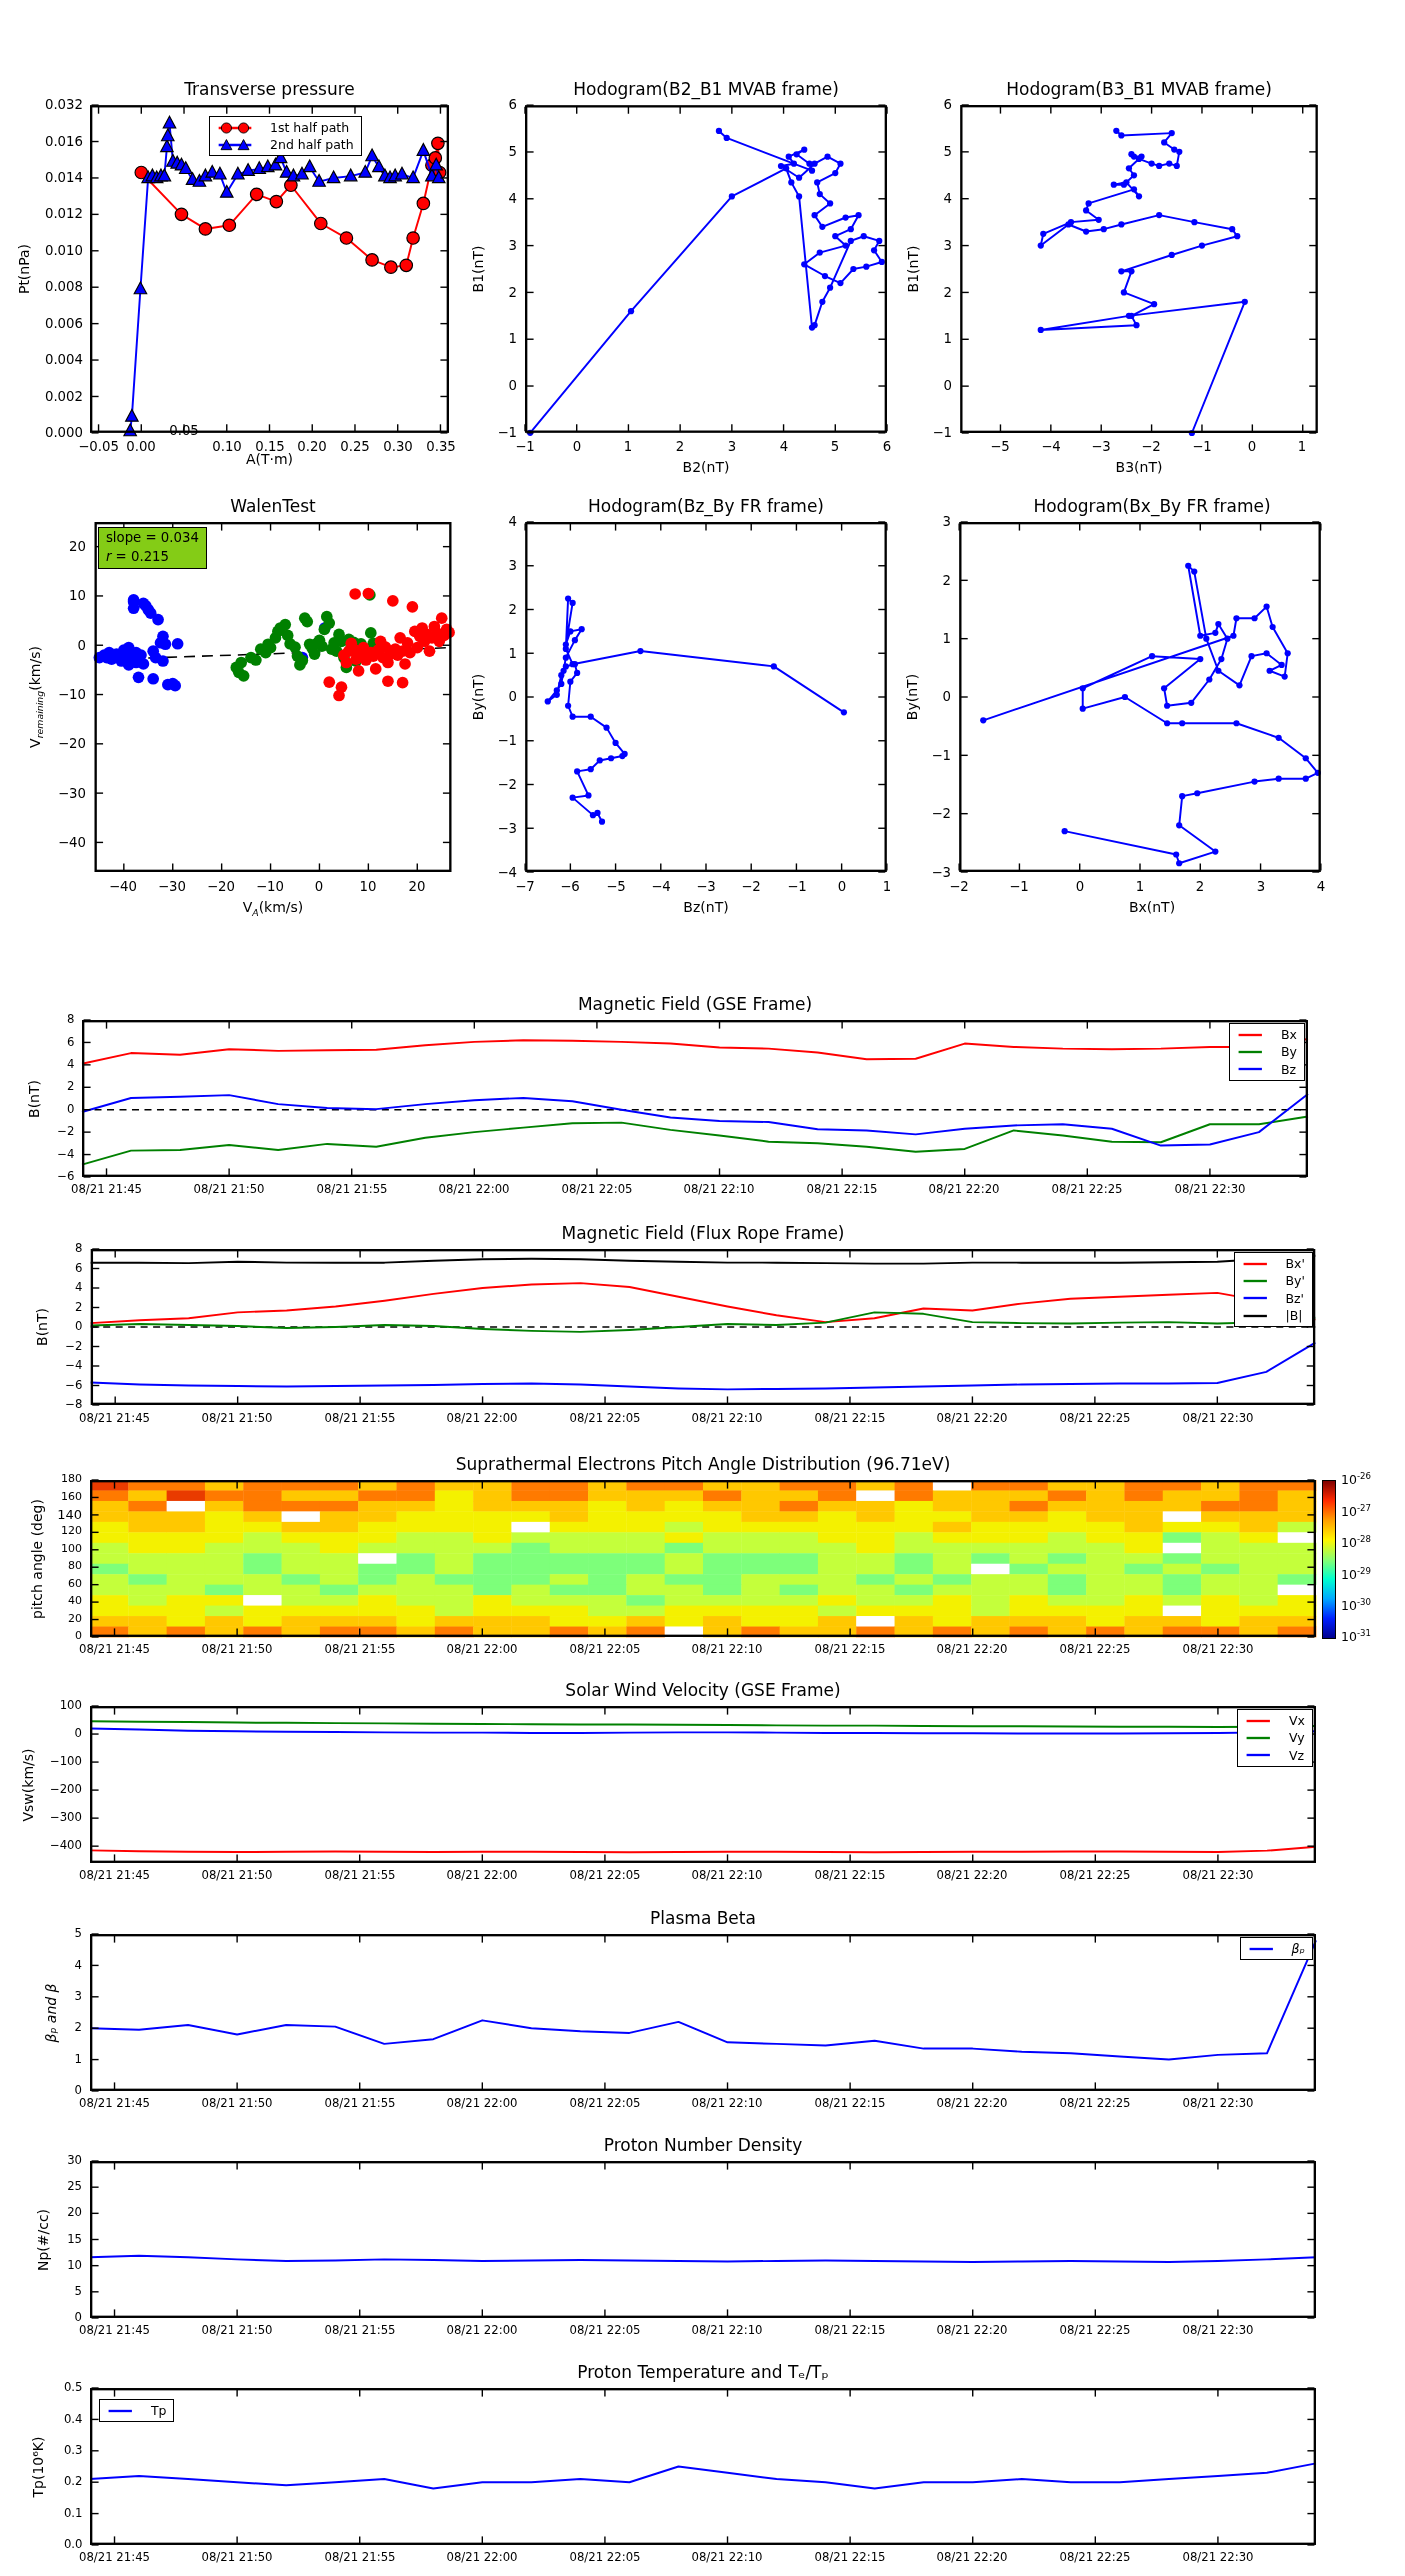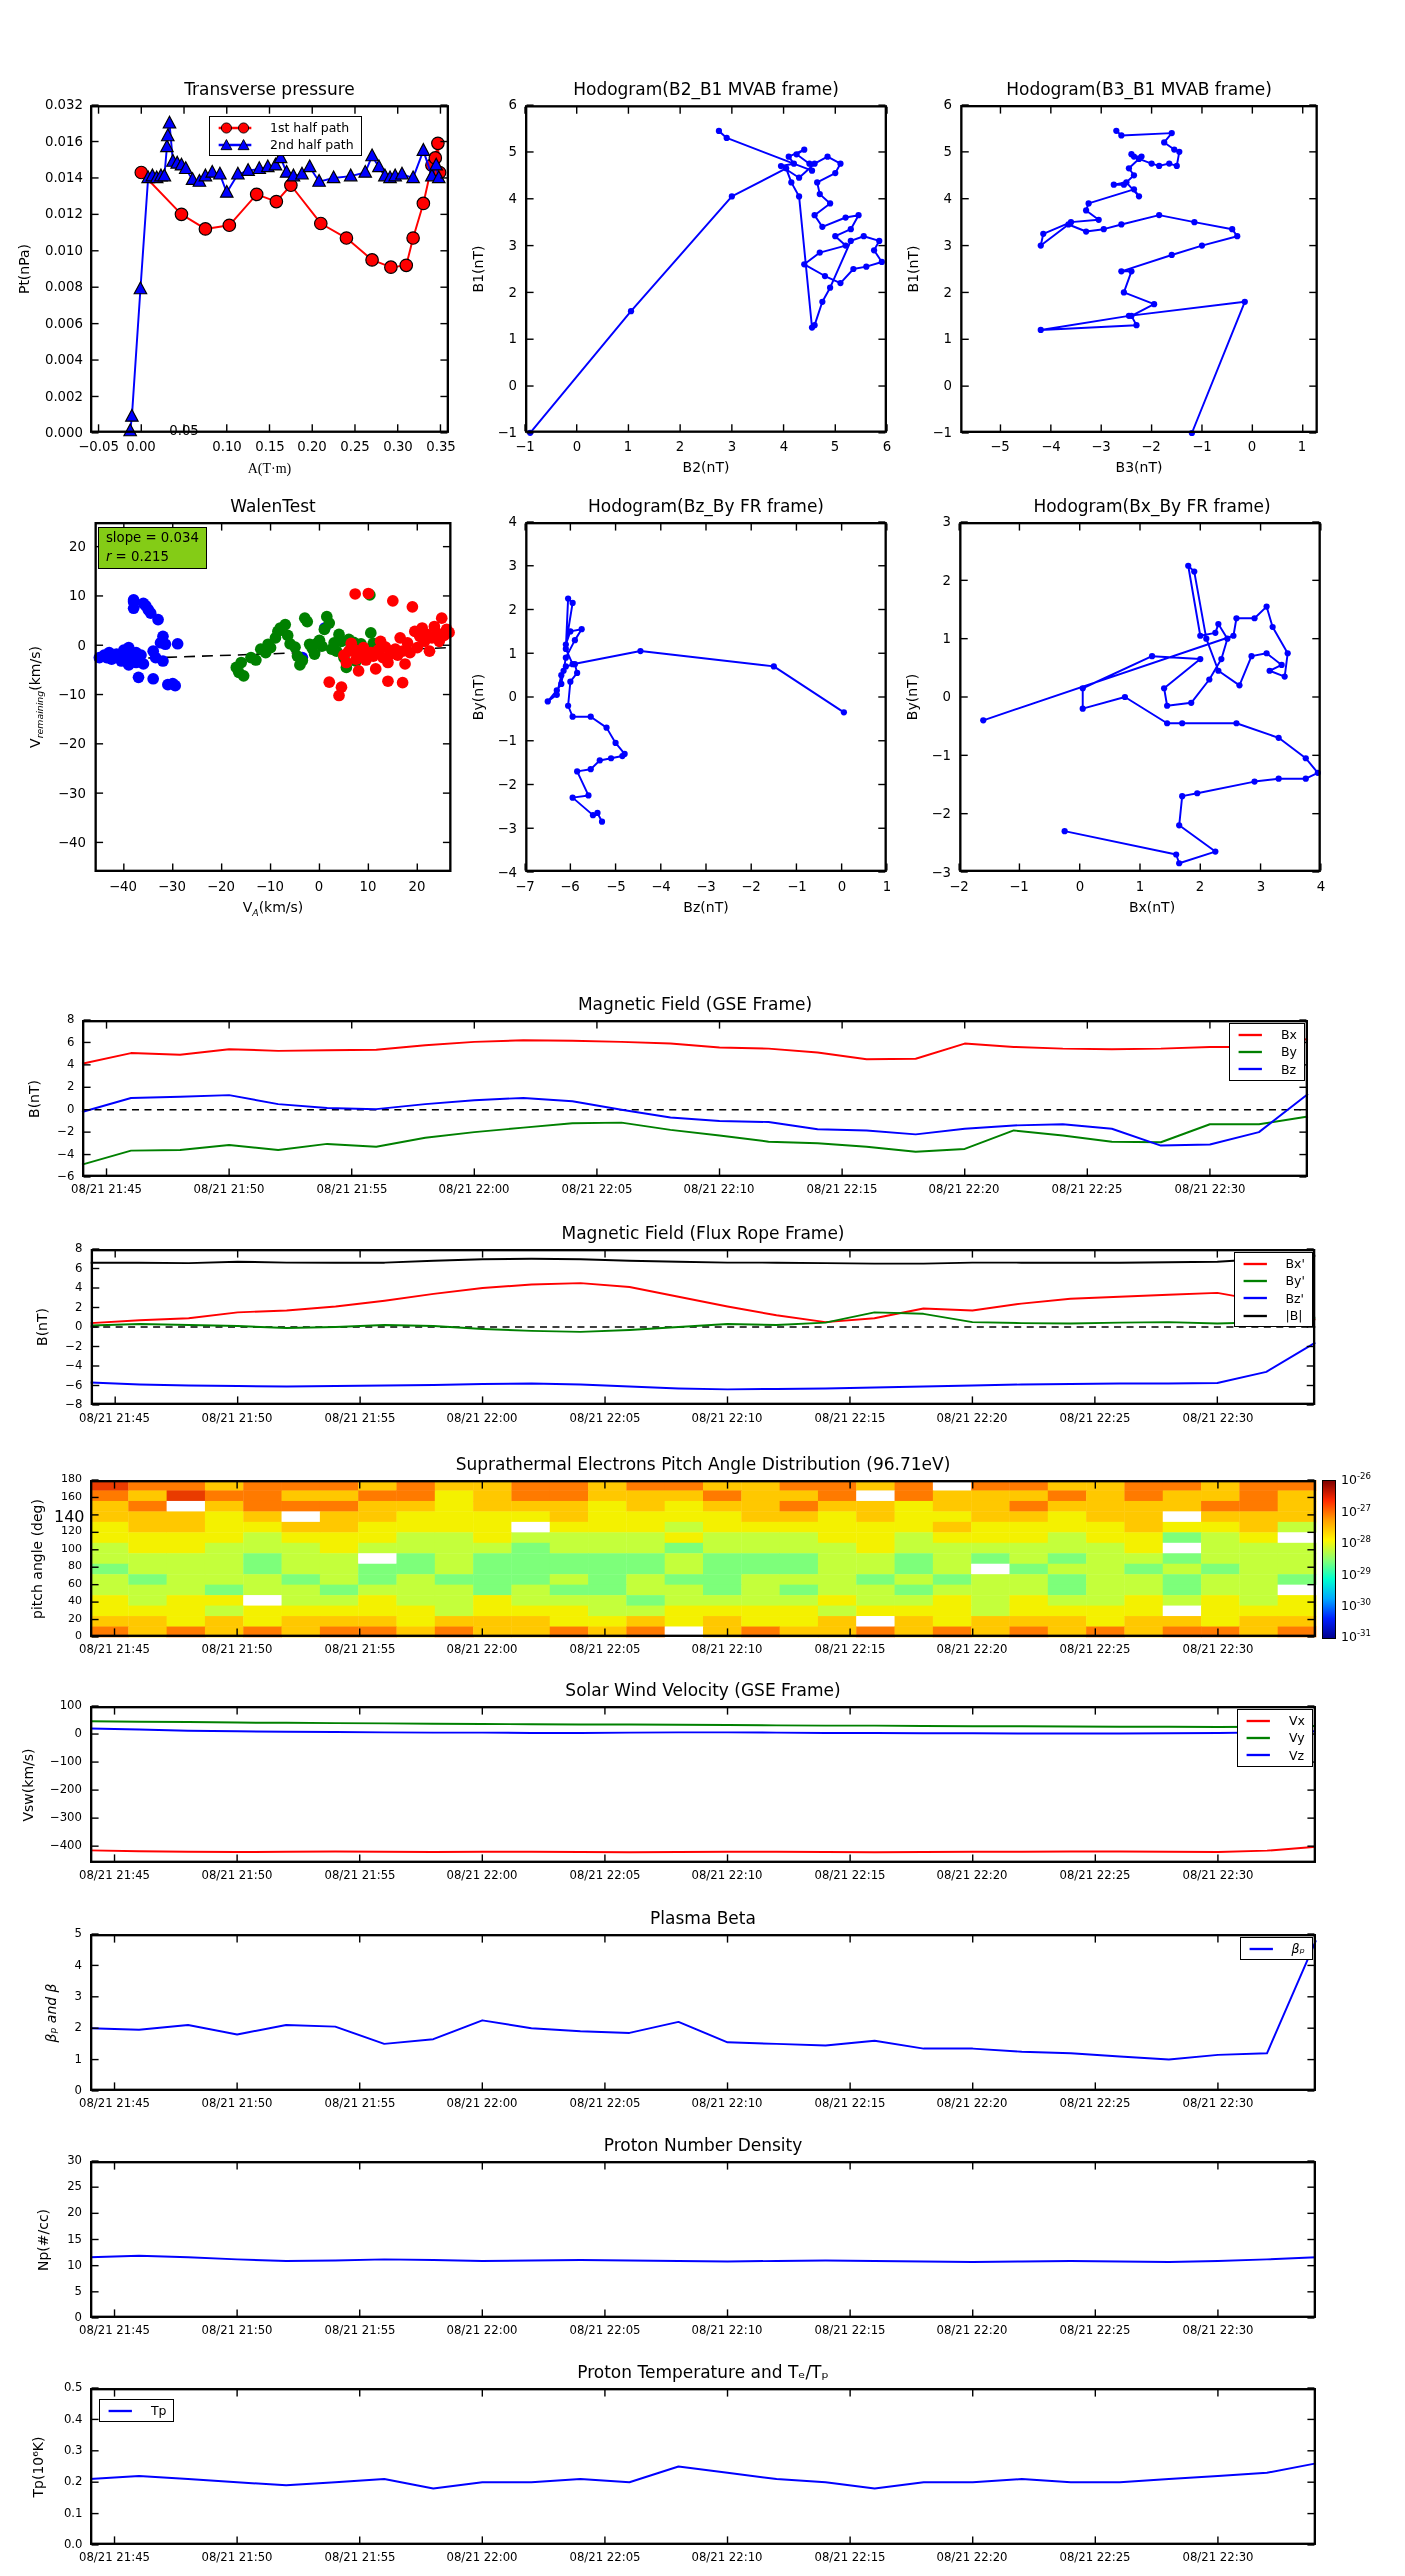--- a/index.html
+++ b/index.html
@@ -147,21 +147,21 @@
       <div class="ytick" style="left: -48px; width: 41px; top: 284px;">0.002</div>
       <div class="ytick" style="left: -48px; width: 41px; top: 247px;">0.004</div>
       <div class="ytick" style="left: -48px; width: 41px; top: 211px;">0.006</div>
       <div class="ytick" style="left: -48px; width: 41px; top: 174px;">0.008</div>
       <div class="ytick" style="left: -48px; width: 41px; top: 138px;">0.010</div>
       <div class="ytick" style="left: -48px; width: 41px; top: 101px;">0.012</div>
       <div class="ytick" style="left: -48px; width: 41px; top: 65px;">0.014</div>
       <div class="ytick" style="left: -48px; width: 41px; top: 29px;">0.016</div>
       <div class="ytick" style="left: -48px; width: 41px; top: -7.8px;">0.032</div>
       <div class="ylabel" style="left: -66px;">Pt(nPa)</div>
-      <div class="xlabel" style="top: 356px; font-family: Liberation Serif, serif;">A(T·m)</div>
+      <div class="xlabel" style="top: 346px;">A(T·m)</div>
       <div class="legend" style="left: 119px; top: 11px;">
         <div class="legend-row">
           <svg width="36" height="14" viewBox="0 0 46 18">
             <line x1="2" y1="9" x2="44" y2="9" stroke="#ff0000" stroke-width="3"></line>
             <circle cx="12" cy="9" r="6.5" fill="#ff0000" stroke="#000" stroke-width="1.2"></circle>
             <circle cx="34" cy="9" r="6.5" fill="#ff0000" stroke="#000" stroke-width="1.2"></circle>
           </svg>
           <span>1st half path</span>
         </div>
         <div class="legend-row">
@@ -1488,21 +1488,21 @@
       <div class="xtick" style="left: 882px; top: 162px;">08/21 22:20</div>
       <div class="xtick" style="left: 1005px; top: 162px;">08/21 22:25</div>
       <div class="xtick" style="left: 1128px; top: 162px;">08/21 22:30</div>
       <div class="ytick" style="left: -36px; width: 28px; top: 149px; font-size: 11px;">0</div>
       <div class="ytick" style="left: -36px; width: 28px; top: 132px; font-size: 11px;">20</div>
       <div class="ytick" style="left: -36px; width: 28px; top: 114px; font-size: 11px;">40</div>
       <div class="ytick" style="left: -36px; width: 28px; top: 97px; font-size: 11px;">60</div>
       <div class="ytick" style="left: -36px; width: 28px; top: 79px; font-size: 11px;">80</div>
       <div class="ytick" style="left: -36px; width: 28px; top: 62px; font-size: 11px;">100</div>
       <div class="ytick" style="left: -36px; width: 28px; top: 44px; font-size: 11px;">120</div>
-      <div class="ytick" style="left: -36px; width: 28px; top: 27px; font-size: 16px;">140</div>
+      <div class="ytick" style="left: -36px; width: 28px; top: 27px; font-size: 13px;">140</div>
       <div class="ytick" style="left: -36px; width: 28px; top: 9.6px; font-size: 11px;">160</div>
       <div class="ytick" style="left: -36px; width: 28px; top: -7.8px; font-size: 11px;">180</div>
       <div class="ylabel" style="left: -53px;">pitch angle (deg)</div>
     </div>
     <div class="colorbar" style="left: 1322px; top: 1480px; width: 11.7px; height: 157px; background: linear-gradient(rgb(127, 0, 0), rgb(255, 42, 0), rgb(255, 159, 0), rgb(255, 246, 0), rgb(138, 255, 112), rgb(0, 255, 208), rgb(0, 168, 255), rgb(0, 32, 255), rgb(0, 0, 143));"></div>
     <div class="cb-label" style="left: 1341px; top: 1471px;"><span>10</span><sup>-26</sup></div>
     <div class="cb-label" style="left: 1341px; top: 1503px;"><span>10</span><sup>-27</sup></div>
     <div class="cb-label" style="left: 1341px; top: 1534px;"><span>10</span><sup>-28</sup></div>
     <div class="cb-label" style="left: 1341px; top: 1566px;"><span>10</span><sup>-29</sup></div>
     <div class="cb-label" style="left: 1341px; top: 1597px;"><span>10</span><sup>-30</sup></div>

